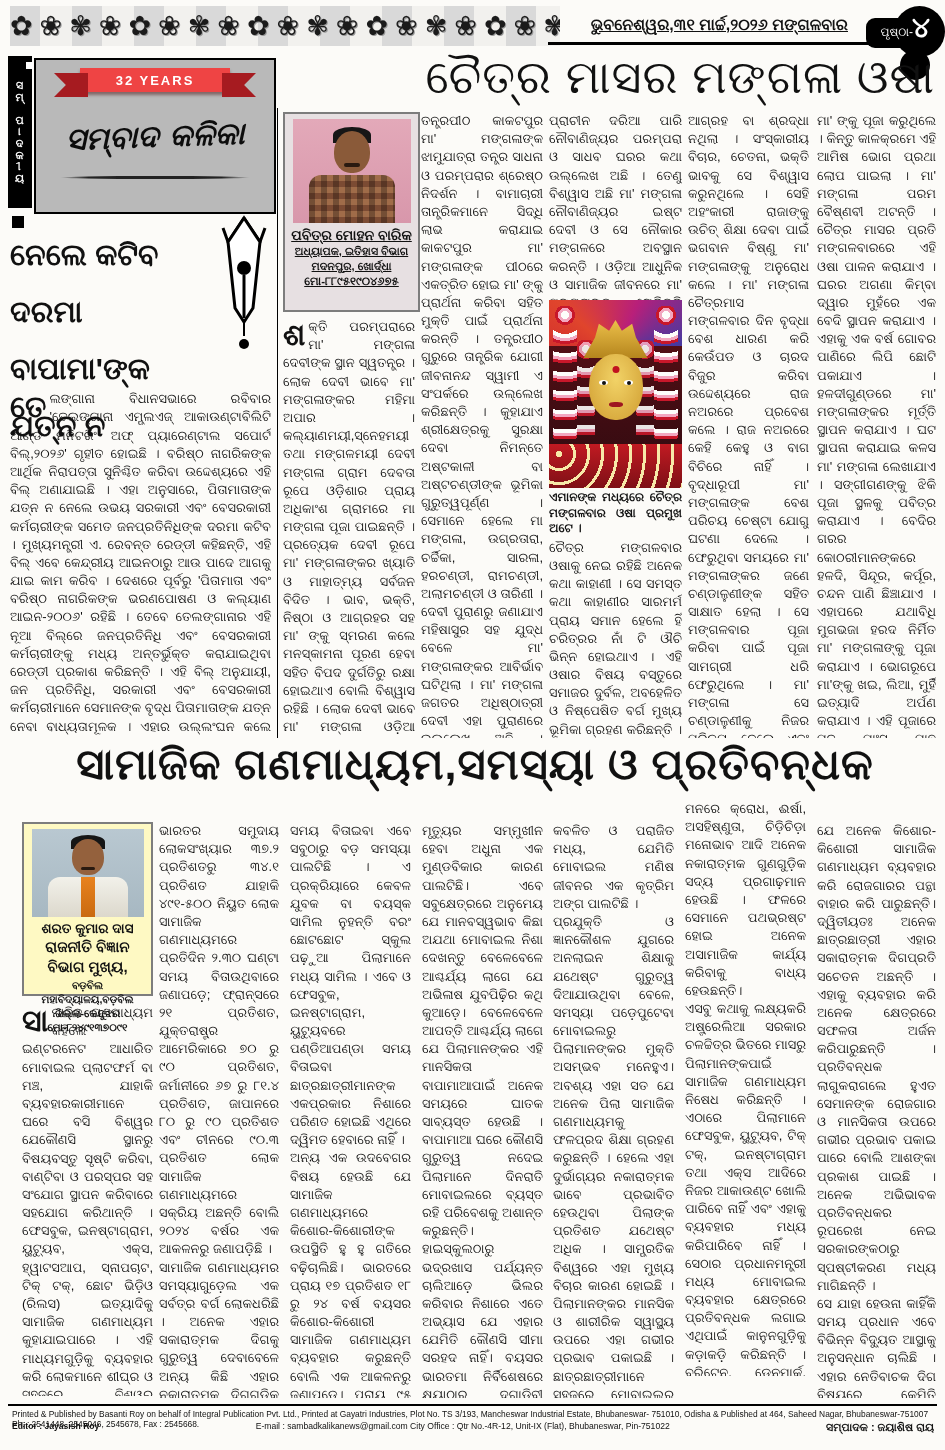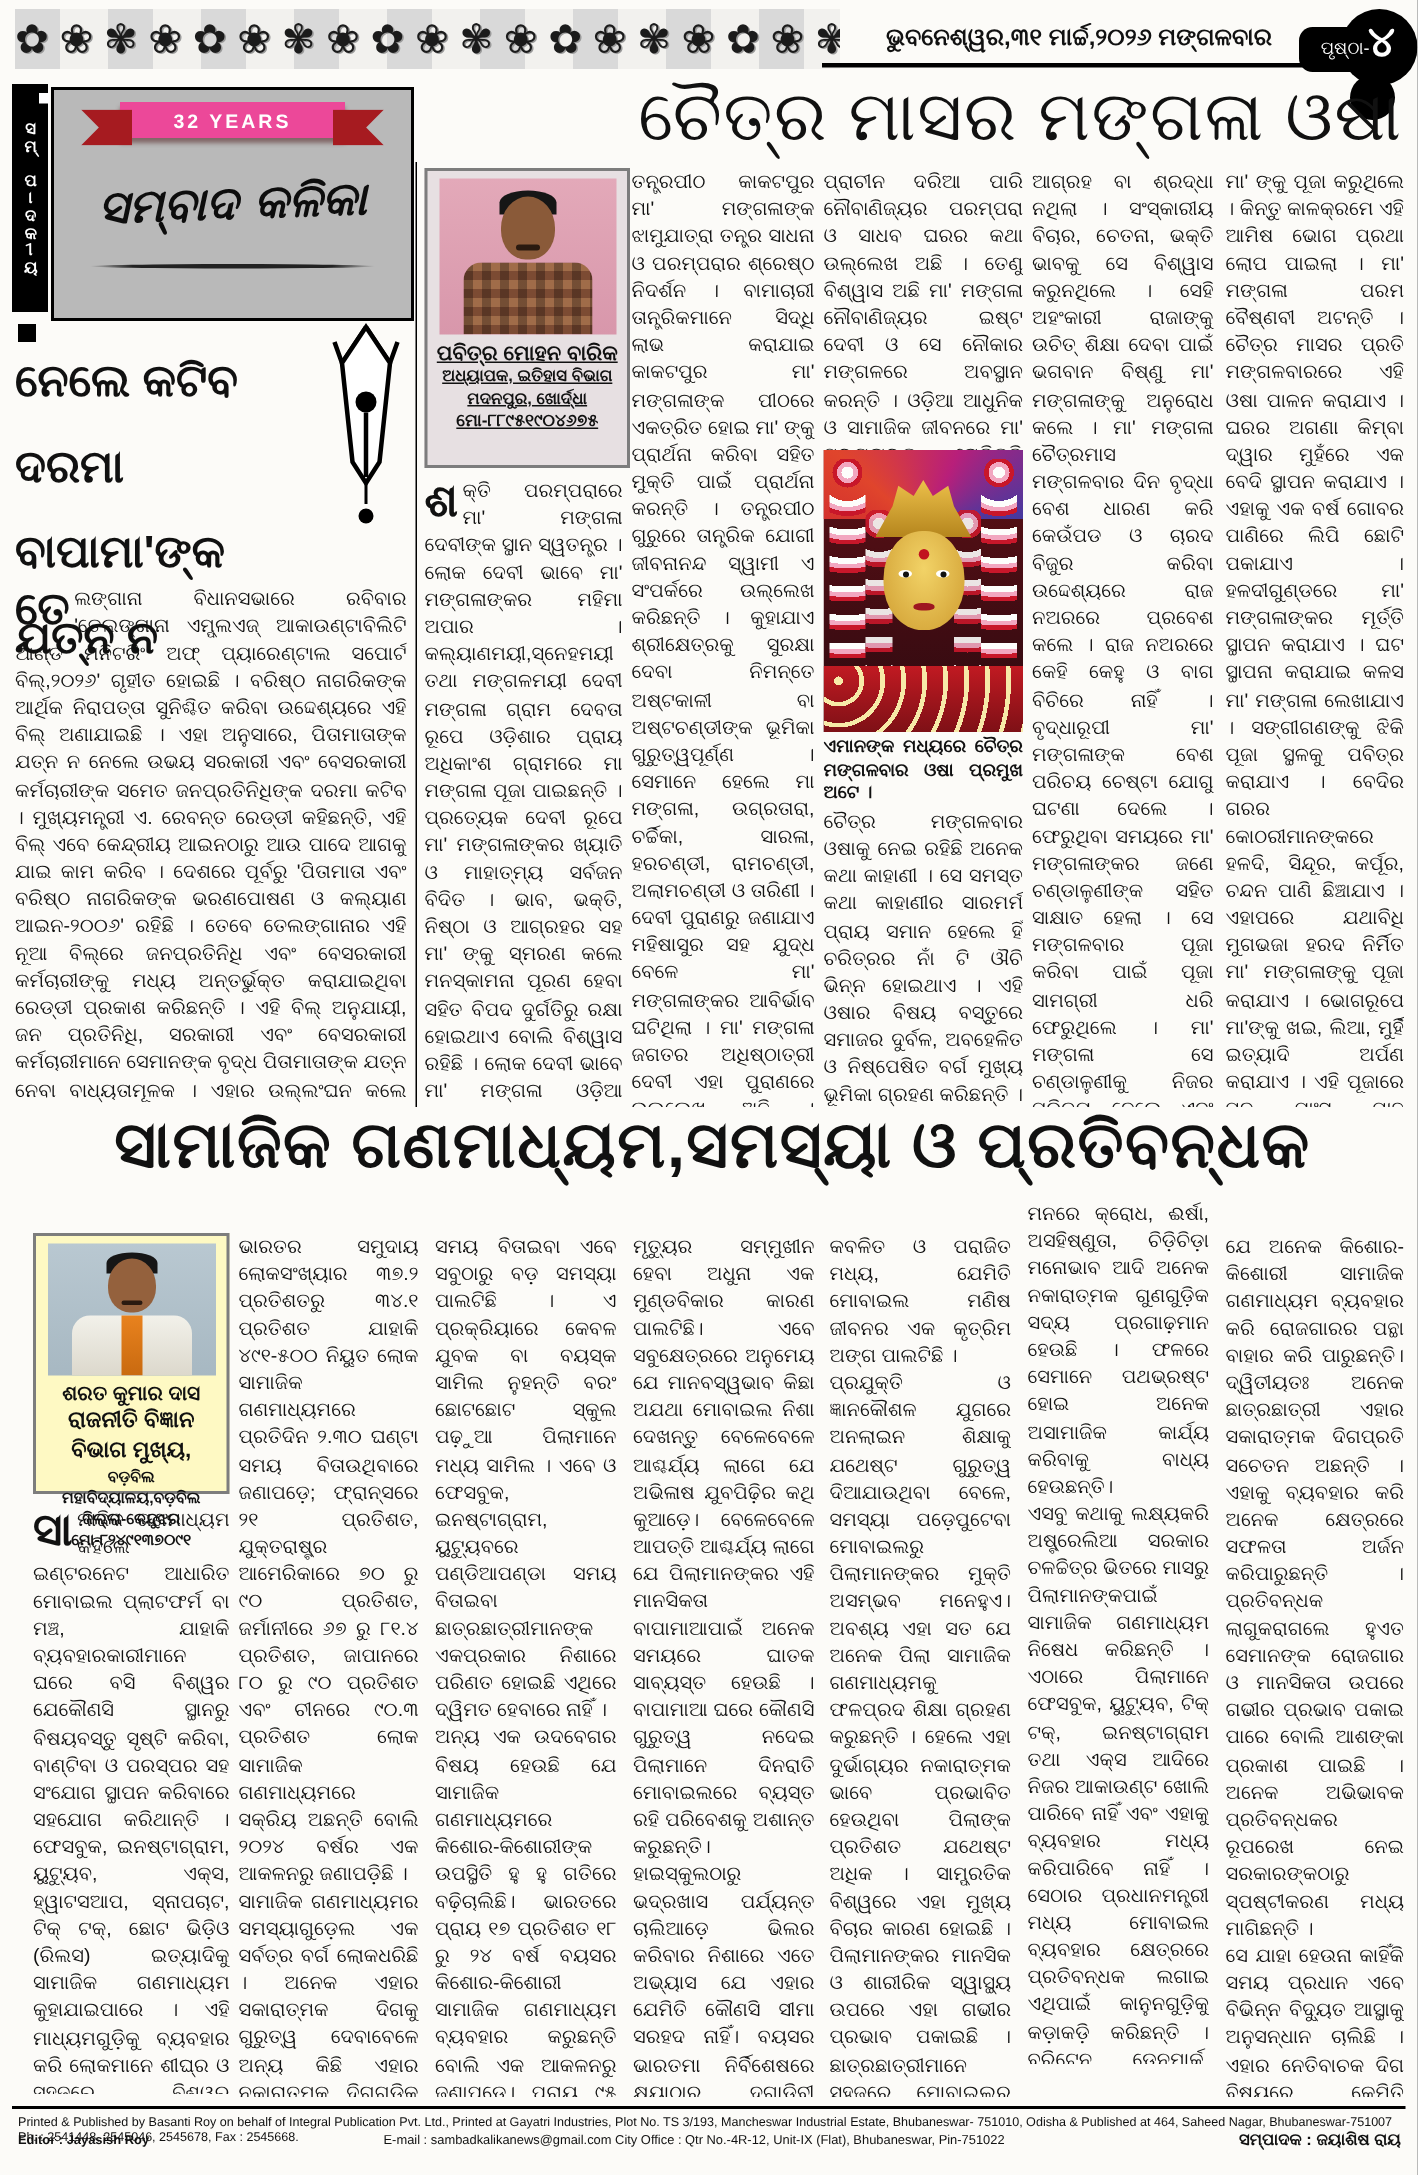--- a/index.html
+++ b/index.html
@@ -5,37 +5,37 @@
   html,body{margin:0;padding:0;background:#888;}
   .page{position:relative;width:945px;height:1450px;background:#fcfbf8;margin:0 auto;overflow:hidden;
         font-family:"Liberation Sans","DejaVu Sans",sans-serif;color:#111;}
   .abs{position:absolute;}
 
   
   .flower-strip{left:10px;top:6px;width:550px;height:40px;overflow:hidden;line-height:40px;
     font-size:27px;letter-spacing:7px;color:#1b1b1b;white-space:nowrap;
     background:repeating-linear-gradient(90deg,#d9d9d9 0 30px,#f2f1ee 30px 62px);
     text-shadow:1px 1px 0 #9a9a9a;}
-  .dateline{left:526px;top:16px;width:322px;text-align:right;font-weight:bold;font-size:16px;}
+  .dateline{left:526px;top:16px;width:322px;text-align:right;font-weight:bold;font-size:16px;text-decoration:underline;}
   .date-rule{left:548px;top:42px;width:322px;height:3px;background:#000;}
   .page-badge{left:866px;top:0;width:79px;height:86px;}
   .badge-lobe-a{position:absolute;left:0;top:18px;width:46px;height:30px;background:#000;border-radius:9px;}
   .badge-lobe-b{position:absolute;left:28px;top:6px;width:51px;height:51px;background:#000;border-radius:50%;}
   .badge-lobe-c{position:absolute;left:34px;top:50px;width:30px;height:30px;background:#000;border-radius:50%;}
   .badge-label{position:absolute;left:3px;top:25px;width:44px;color:#fff;font-size:12px;font-weight:normal;text-align:right;}
   .badge-num{position:absolute;left:38px;top:12px;width:34px;color:#fff;font-size:28px;font-weight:bold;text-align:center;}
 
   
   .section-bar{left:8px;top:56px;width:24px;height:152px;background:#000;display:flex;align-items:center;justify-content:center;}
   .section-bar span{writing-mode:vertical-rl;text-orientation:upright;color:#fff;font-size:11px;font-weight:bold;letter-spacing:1px;}
   .section-notch{left:26px;top:62px;width:7px;height:7px;background:#fff;}
   .section-sq{left:12px;top:216px;width:12px;height:12px;background:#000;}
 
   .masthead{left:34px;top:58px;width:238px;height:152px;background:#b9b9b9;border:2px solid #000;}
-  .ribbon{position:absolute;left:50%;top:8px;transform:translateX(-50%);width:150px;height:24px;background:#ec4899;
+  .ribbon{position:absolute;left:50%;top:8px;transform:translateX(-50%);width:150px;height:24px;background:#ef4444;
     display:flex;align-items:center;justify-content:center;box-shadow:0 3px 3px rgba(60,0,0,.45);}
   .ribbon:before,.ribbon:after{content:"";position:absolute;top:5px;width:34px;height:24px;background:#a61b20;z-index:-1;}
   .ribbon:before{left:-26px;clip-path:polygon(0 0,100% 0,100% 100%,0 100%,35% 50%);}
   .ribbon:after{right:-26px;clip-path:polygon(0 0,100% 0,65% 50%,100% 100%,0 100%);}
   .ribbon span{color:#fff;font-size:13px;font-weight:bold;letter-spacing:2px;}
   .mast-logo{position:absolute;left:0;right:0;top:58px;text-align:center;
     font-family:"DejaVu Serif","Liberation Serif",serif;font-style:italic;font-weight:bold;
     font-size:31px;transform:rotate(-2deg);color:#0d0d0d;}
   .mast-underline{position:absolute;left:24px;right:24px;top:116px;height:3px;
     background:linear-gradient(90deg,transparent,#222 15%,#222 85%,transparent);border-radius:50%;}

